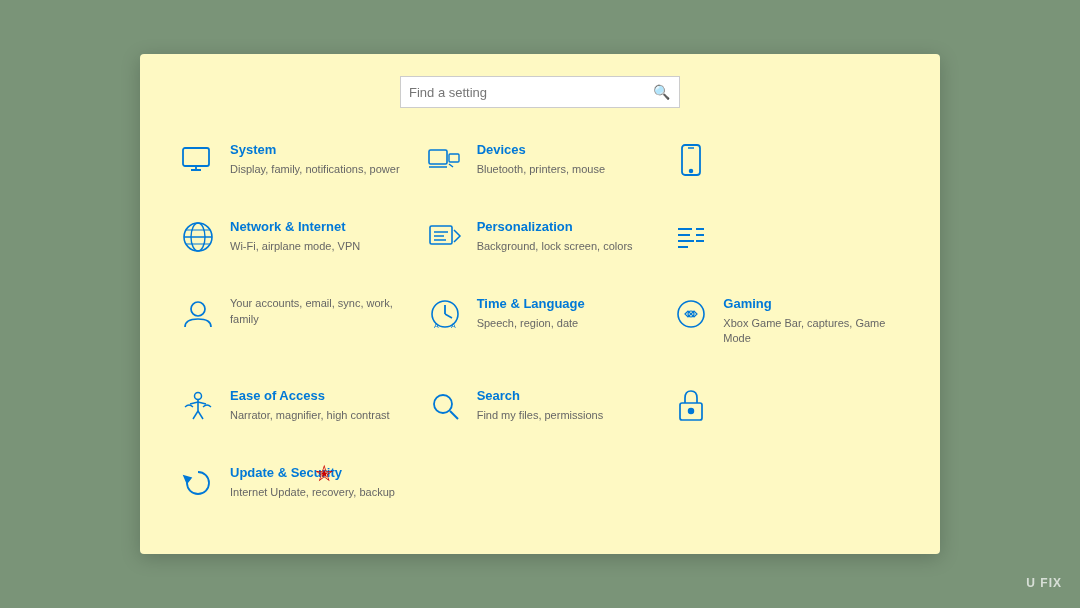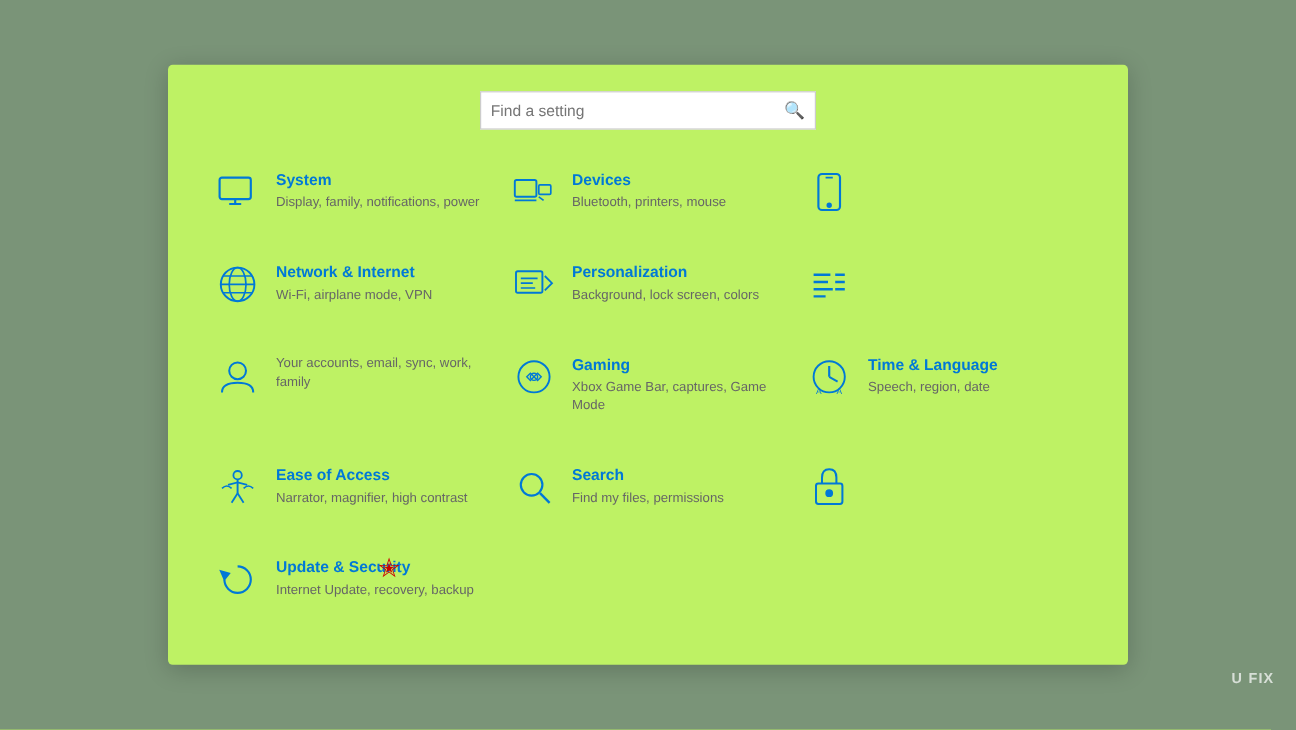--- a/index.html
+++ b/index.html
@@ -7,21 +7,21 @@
       width: 1080px;
       height: 608px;
       background-color: #7a9478;
       display: flex;
       align-items: center;
       justify-content: center;
       font-family: 'Segoe UI', Arial, sans-serif;
       overflow: hidden;
     }
     .settings-window {
-      background: #bef264;
+      background: #fef9c3;
       width: 800px;
       height: 500px;
       border-radius: 4px;
       box-shadow: 0 4px 20px rgba(0,0,0,0.2);
       display: flex;
       flex-direction: column;
       padding: 0;
       overflow: hidden;
     }
     .search-bar-area {
@@ -89,21 +89,21 @@
       margin-bottom: 3px;
       line-height: 1.3;
     }
     .item-desc {
       font-size: 11px;
       color: #666;
       line-height: 1.4;
     }
     .watermark {
       position: fixed;
-      bottom: 36px;
+      bottom: 18px;
       right: 18px;
       font-size: 12px;
       color: rgba(255,255,255,0.7);
       font-weight: bold;
       letter-spacing: 1px;
     }
     .red-star {
       position: absolute;
       top: 12px;
       left: 145px;
@@ -219,44 +219,44 @@
       </div>
       <div class="item-text">
         <div class="item-desc">Your accounts, email, sync, work, family</div>
       </div>
     </div>
 
     <div class="settings-item">
       <div class="item-icon">
         <svg width="34" height="34" viewBox="0 0 34 34">
           <circle cx="17" cy="17" r="13" stroke="#0078d7" stroke-width="1.6" fill="none"></circle>
-          <path d="M11 17 L14 14 L17 17 L14 20 Z" stroke="#0078d7" stroke-width="1.2" fill="none"></path>
-          <path d="M17 17 L20 14 L23 17 L20 20 Z" stroke="#0078d7" stroke-width="1.2" fill="none"></path>
-          <circle cx="17" cy="17" r="3" stroke="#0078d7" stroke-width="1.2" fill="none"></circle>
-        </svg>
-      </div>
-      <div class="item-text">
-        <div class="item-title">Gaming</div>
-        <div class="item-desc">Xbox Game Bar, captures, Game Mode</div>
-      </div>
-    </div>
-
-    <div class="settings-item">
-      <div class="item-icon">
-        <svg width="34" height="34" viewBox="0 0 34 34">
-          <circle cx="17" cy="17" r="13" stroke="#0078d7" stroke-width="1.6" fill="none"></circle>
           <line x1="17" y1="8" x2="17" y2="17" stroke="#0078d7" stroke-width="1.8"></line>
           <line x1="17" y1="17" x2="24" y2="21" stroke="#0078d7" stroke-width="1.6"></line>
           <text x="6" y="31" font-size="7" fill="#0078d7" stroke="none" font-family="Arial">A</text>
           <text x="23" y="31" font-size="7" fill="#0078d7" stroke="none" font-family="Arial">A</text>
         </svg>
       </div>
       <div class="item-text">
         <div class="item-title">Time &amp; Language</div>
         <div class="item-desc">Speech, region, date</div>
+      </div>
+    </div>
+
+    <div class="settings-item">
+      <div class="item-icon">
+        <svg width="34" height="34" viewBox="0 0 34 34">
+          <circle cx="17" cy="17" r="13" stroke="#0078d7" stroke-width="1.6" fill="none"></circle>
+          <path d="M11 17 L14 14 L17 17 L14 20 Z" stroke="#0078d7" stroke-width="1.2" fill="none"></path>
+          <path d="M17 17 L20 14 L23 17 L20 20 Z" stroke="#0078d7" stroke-width="1.2" fill="none"></path>
+          <circle cx="17" cy="17" r="3" stroke="#0078d7" stroke-width="1.2" fill="none"></circle>
+        </svg>
+      </div>
+      <div class="item-text">
+        <div class="item-title">Gaming</div>
+        <div class="item-desc">Xbox Game Bar, captures, Game Mode</div>
       </div>
     </div>
 
     <div class="settings-item">
       <div class="item-icon">
         <svg width="34" height="34" viewBox="0 0 34 34">
           <circle cx="17" cy="7" r="3.5" stroke="#0078d7" stroke-width="1.5" fill="none"></circle>
           <line x1="17" y1="11" x2="17" y2="22" stroke="#0078d7" stroke-width="1.6"></line>
           <path d="M9 15 L17 13 L25 15" stroke="#0078d7" stroke-width="1.5" fill="none"></path>
           <line x1="17" y1="22" x2="12" y2="30" stroke="#0078d7" stroke-width="1.5"></line>

